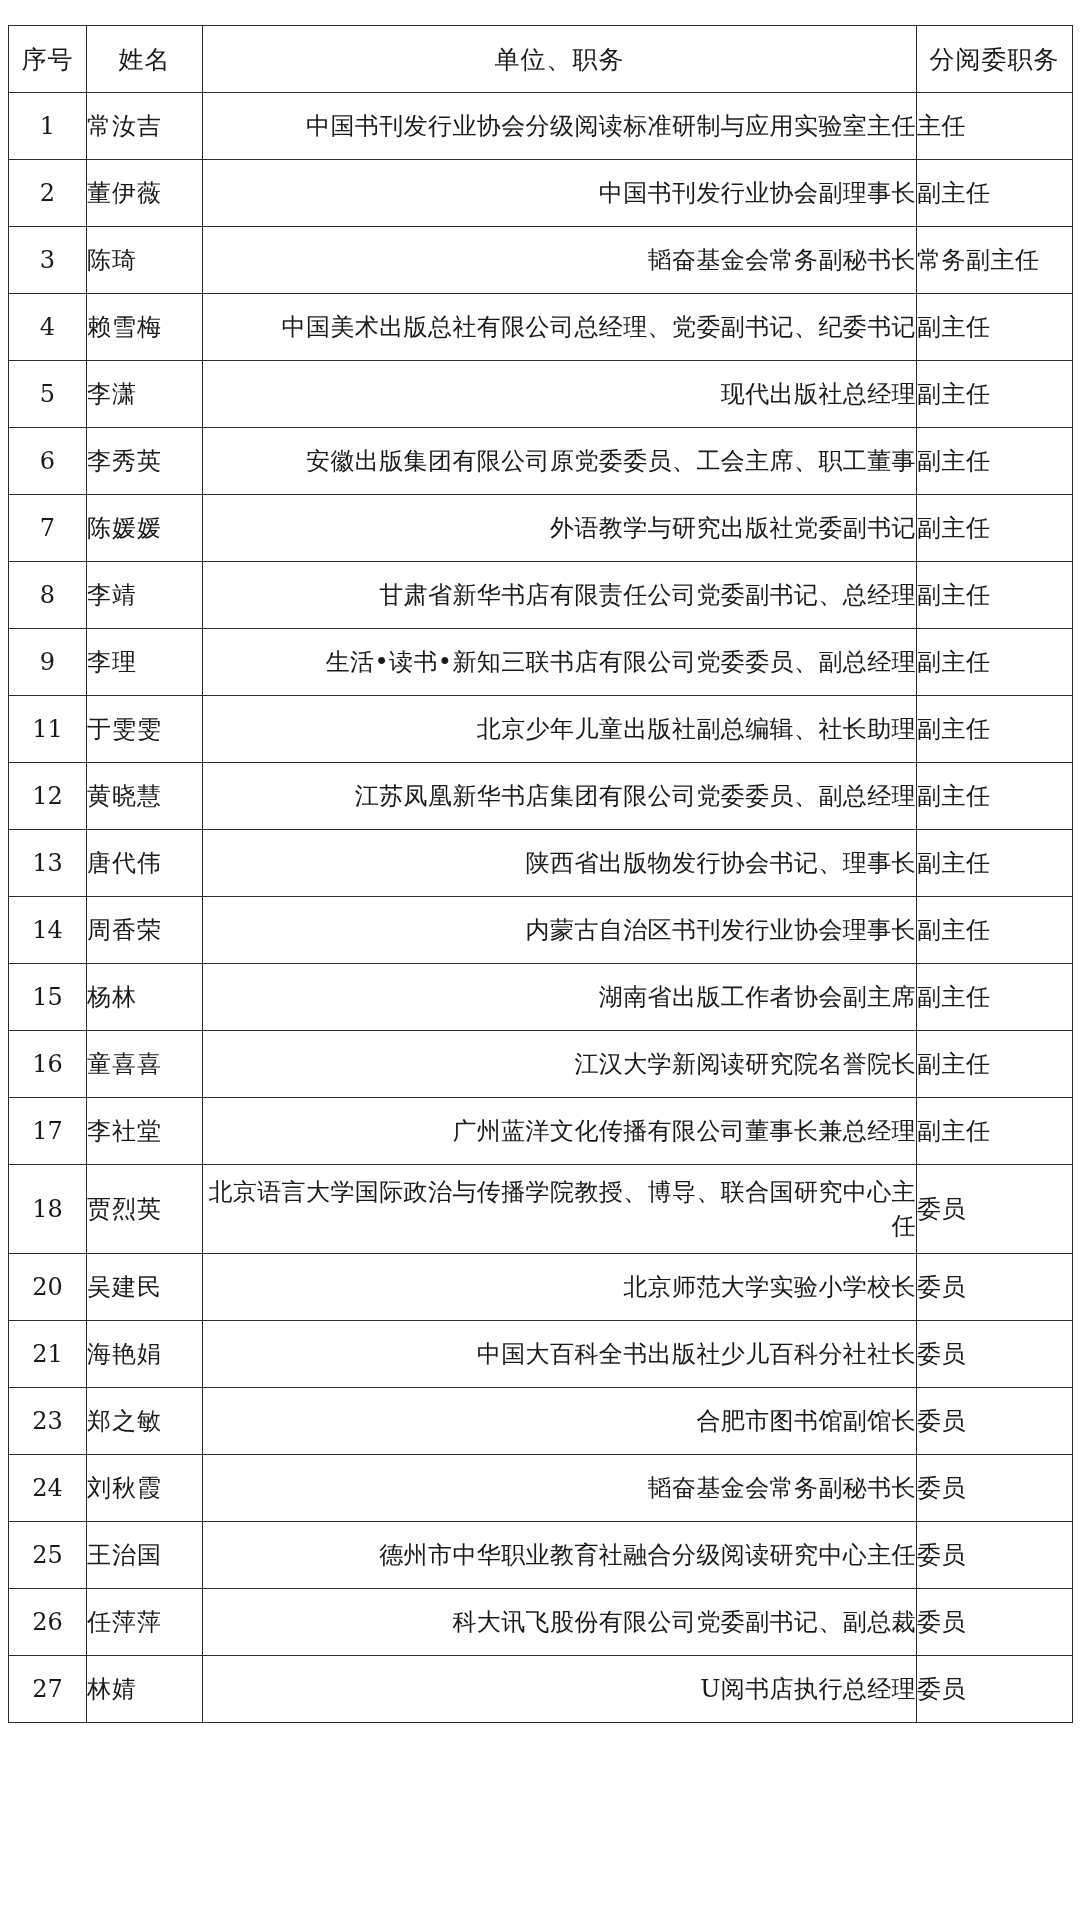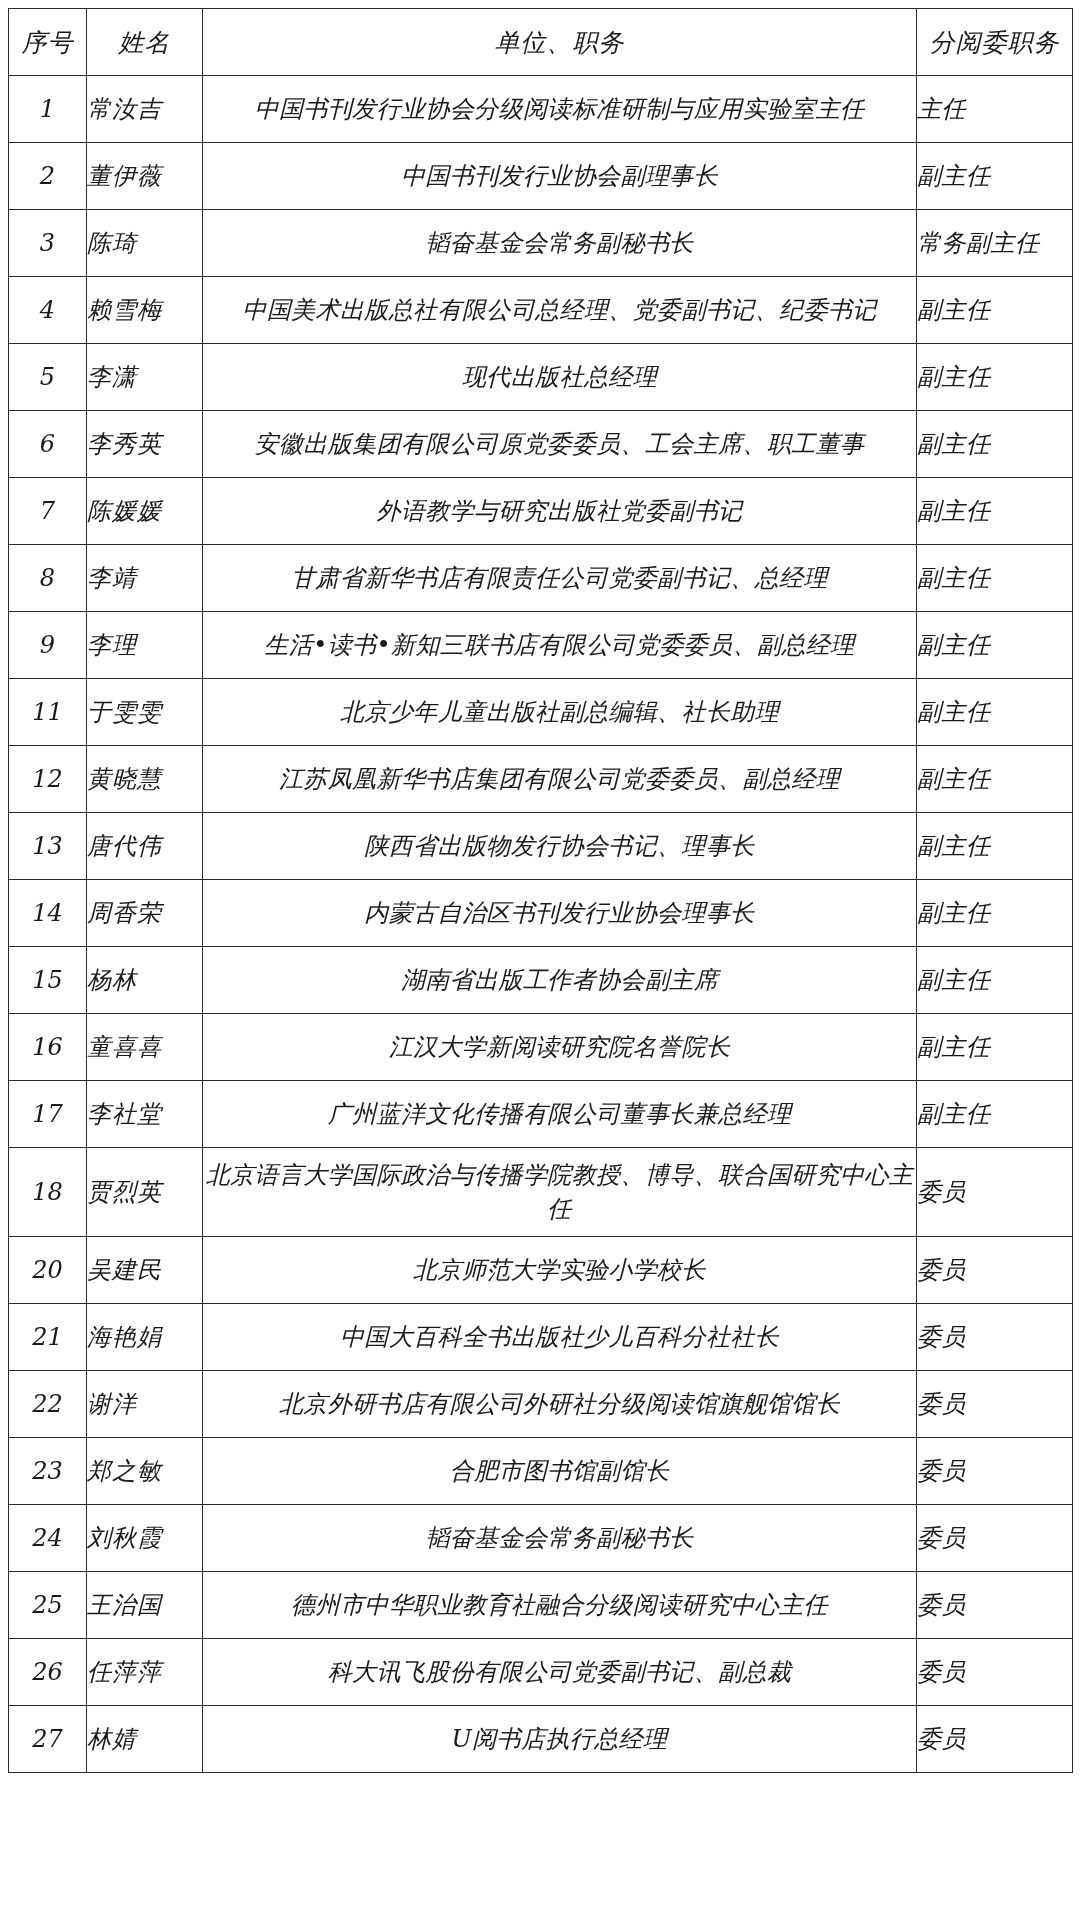--- a/index.html
+++ b/index.html
@@ -14,22 +14,21 @@
   }
   .page {
     width: 1080px;
     box-sizing: border-box;
     padding: 8px 8px 8px 8px;
   }
   table.roster {
     width: 1064px;
     border-collapse: collapse;
     table-layout: fixed;
-    margin: 0 auto;
-    font-style: italic;
+    margin: 17px auto;
   }
   table.roster th,
   table.roster td {
     border: 1px solid #2b2b2b;
     padding: 0;
     vertical-align: middle;
   }
   col.c-index  { width: 78px; }
   col.c-name   { width: 116px; }
   col.c-unit   { width: 714px; }
@@ -47,21 +46,21 @@
     height: 66px;
   }
   td.idx {
     text-align: center;
     font-family: "DejaVu Serif", "Liberation Serif", serif;
   }
   td.name {
     letter-spacing: 1px;
   }
   td.unit {
-    text-align: center;
+    text-align: right;
     padding: 6px 10px 6px 12px;
     line-height: 1.42;
     letter-spacing: 0.4px;
   }
   td.role {
     text-align: left;
     letter-spacing: 0.5px;
   }
   tr.two-line td { height: 88px; }
 </style>
@@ -193,26 +192,20 @@
           <td class="unit">北京师范大学实验小学校长</td>
           <td class="role">委员</td>
         </tr>
         <tr>
           <td class="idx">21</td>
           <td class="name">海艳娟</td>
           <td class="unit">中国大百科全书出版社少儿百科分社社长</td>
           <td class="role">委员</td>
         </tr>
         <tr>
-          <td class="idx">22</td>
-          <td class="name">谢洋</td>
-          <td class="unit">北京外研书店有限公司外研社分级阅读馆旗舰馆馆长</td>
-          <td class="role">委员</td>
-        </tr>
-        <tr>
           <td class="idx">23</td>
           <td class="name">郑之敏</td>
           <td class="unit">合肥市图书馆副馆长</td>
           <td class="role">委员</td>
         </tr>
         <tr>
           <td class="idx">24</td>
           <td class="name">刘秋霞</td>
           <td class="unit">韬奋基金会常务副秘书长</td>
           <td class="role">委员</td>

